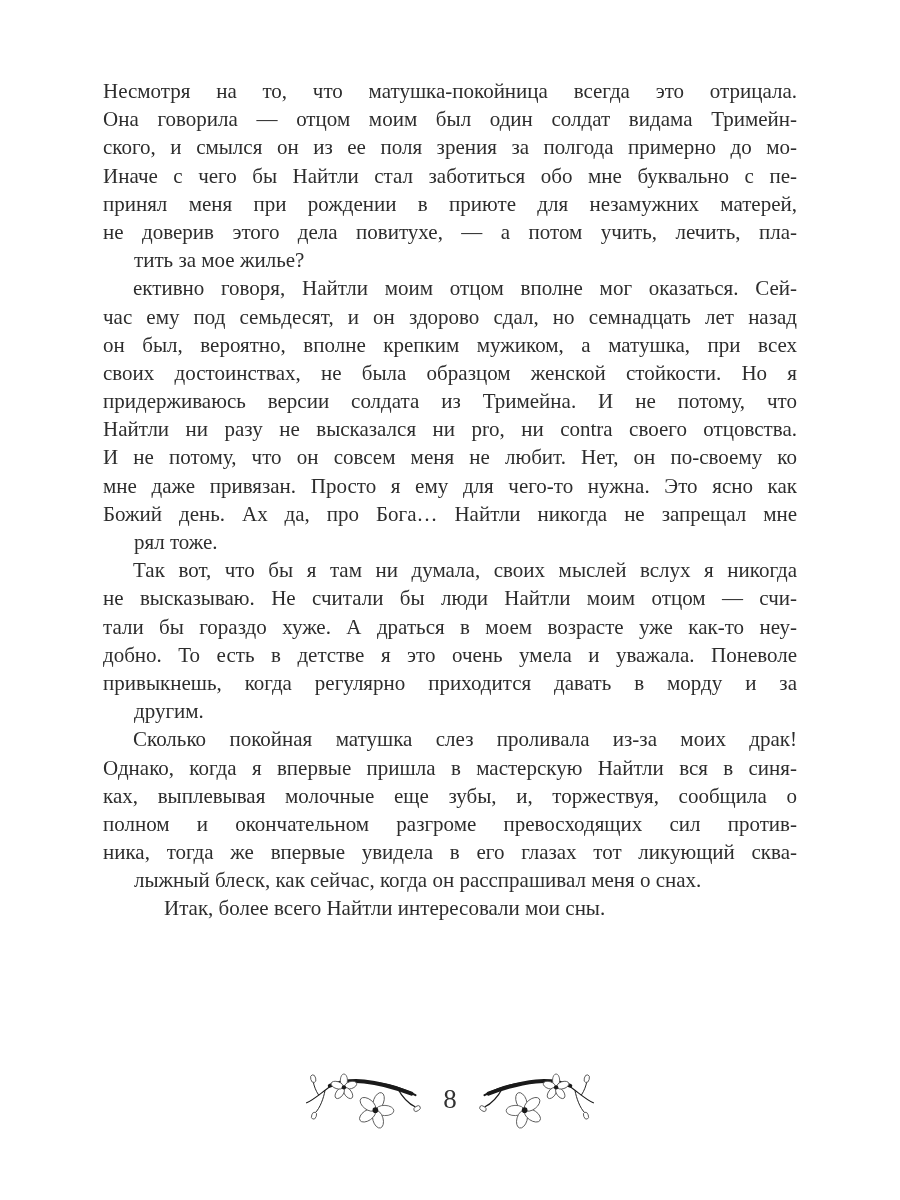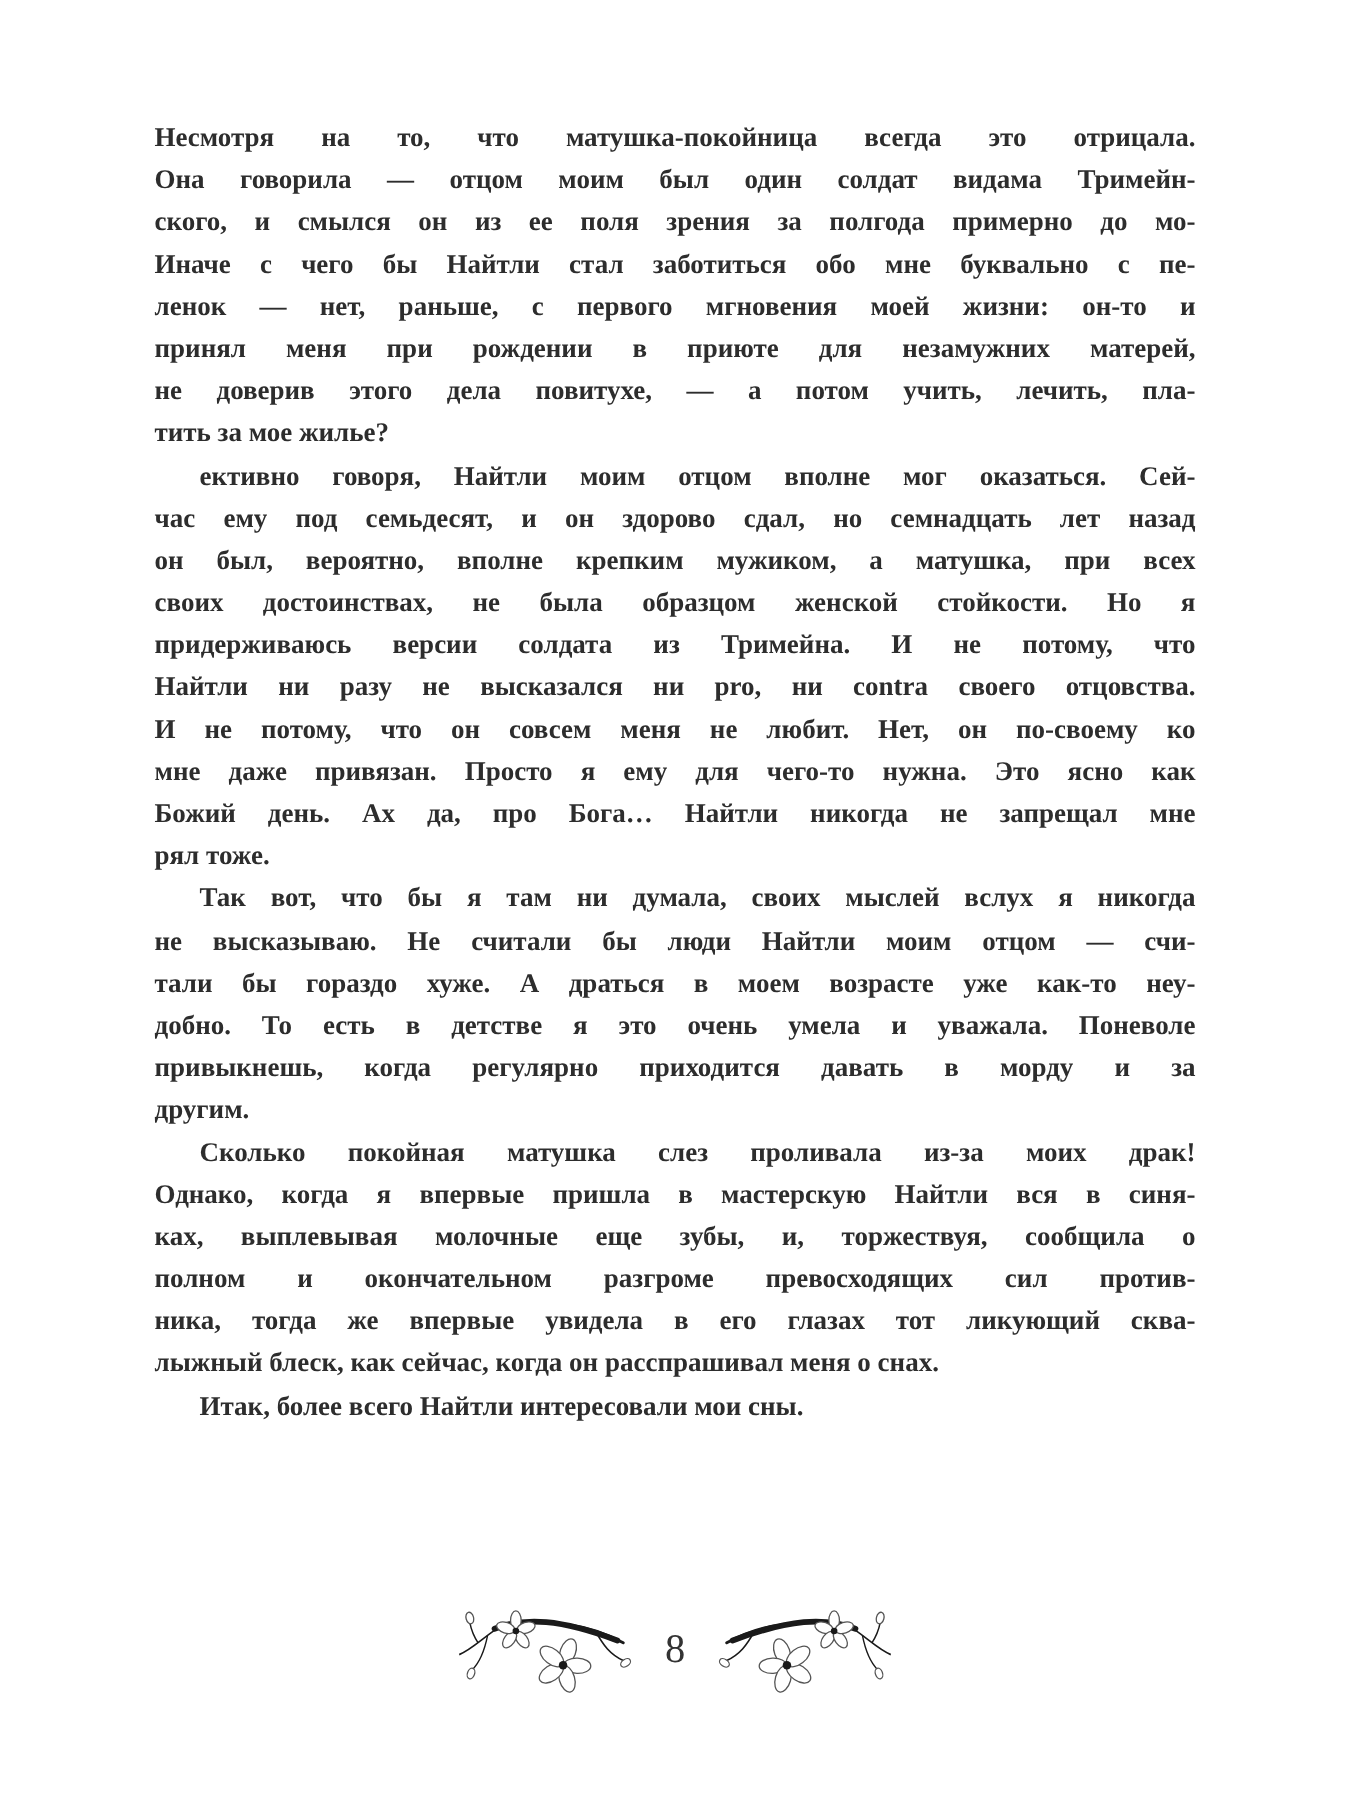--- a/index.html
+++ b/index.html
@@ -13,34 +13,34 @@
     position: relative;
     font-family: "Liberation Serif", "DejaVu Serif", serif;
     color: #2d2d2d;
     overflow: hidden;
   }
   .text-block {
     position: absolute;
     left: 103px;
     top: 77px;
     width: 694px;
-    font-size: 18px;
+    font-size: 21px;
     line-height: 28.2px;
-    font-weight: bold;
   }
   .para { margin: 0; }
   .line {
     text-align: justify;
     text-align-last: justify;
     white-space: normal;
     height: 28.2px;
     overflow: visible;
   }
   .line.last {
     text-align-last: left;
+    margin-left: 31px;
   }
   .para.indent .line:first-child {
     text-indent: 30px;
   }
   .footer {
     position: absolute;
     left: 103px;
     top: 1056px;
     width: 694px;
     height: 90px;
@@ -67,21 +67,20 @@
 <body>
 
 <div>
 
   <div class="text-block" id="text-block">
       <div class="para">
         <div class="line">Несмотря на то, что матушка-покойница всегда это отрицала.</div>
         <div class="line">Она говорила — отцом моим был один солдат видама Тримейн-</div>
         <div class="line">ского, и смылся он из ее поля зрения за полгода примерно до мо-</div>
         <div class="line">Иначе с чего бы Найтли стал заботиться обо мне буквально с пе-</div>
-        <div class="line">ленок — нет, раньше, с первого мгновения моей жизни: он-то и</div>
         <div class="line">принял меня при рождении в приюте для незамужних матерей,</div>
         <div class="line">не доверив этого дела повитухе, — а потом учить, лечить, пла-</div>
         <div class="line last">тить за мое жилье?</div>
       </div>
       <div class="para indent">
         <div class="line">ективно говоря, Найтли моим отцом вполне мог оказаться. Сей-</div>
         <div class="line">час ему под семьдесят, и он здорово сдал, но семнадцать лет назад</div>
         <div class="line">он был, вероятно, вполне крепким мужиком, а матушка, при всех</div>
         <div class="line">своих достоинствах, не была образцом женской стойкости. Но я</div>
         <div class="line">придерживаюсь версии солдата из Тримейна. И не потому, что</div>

